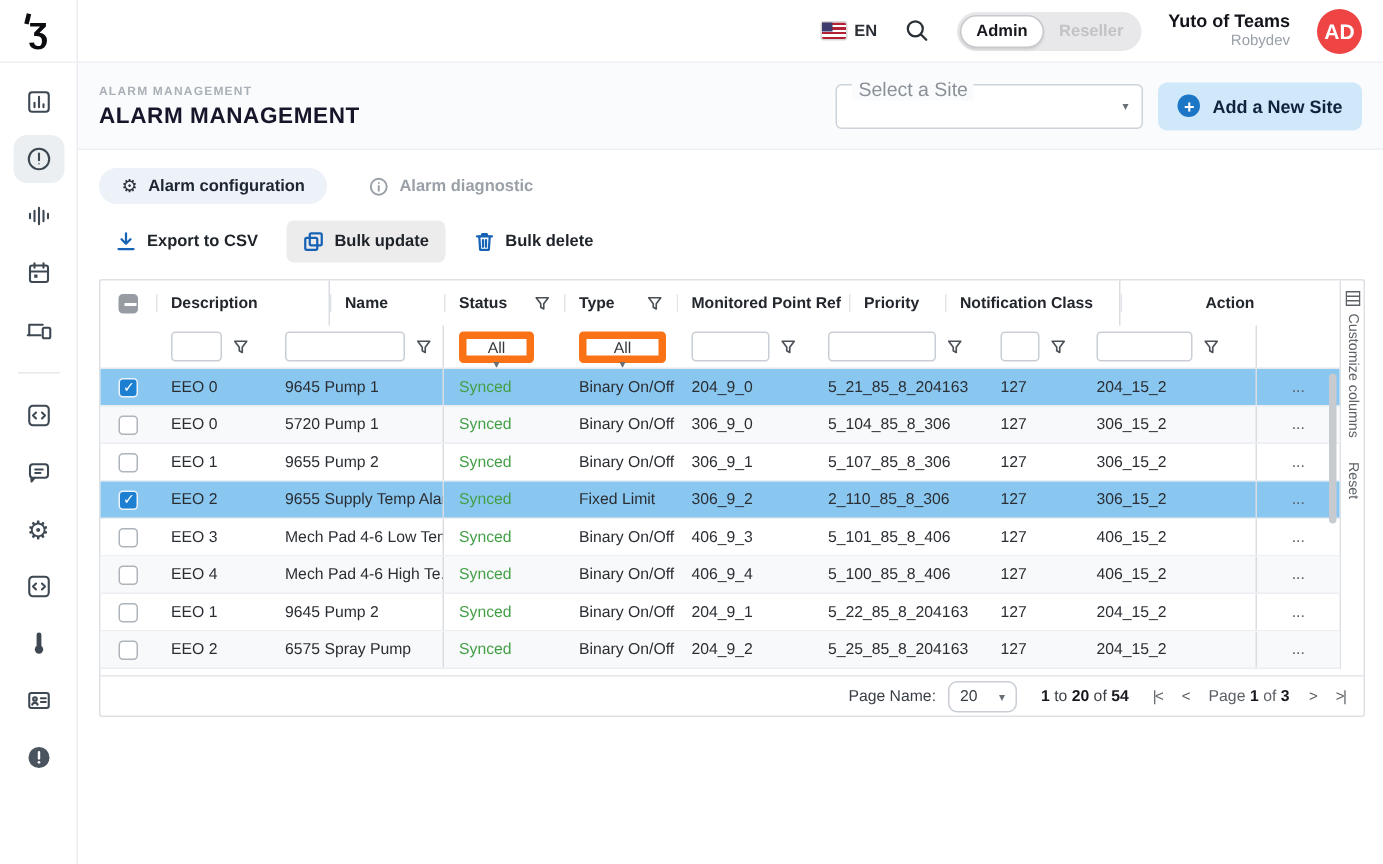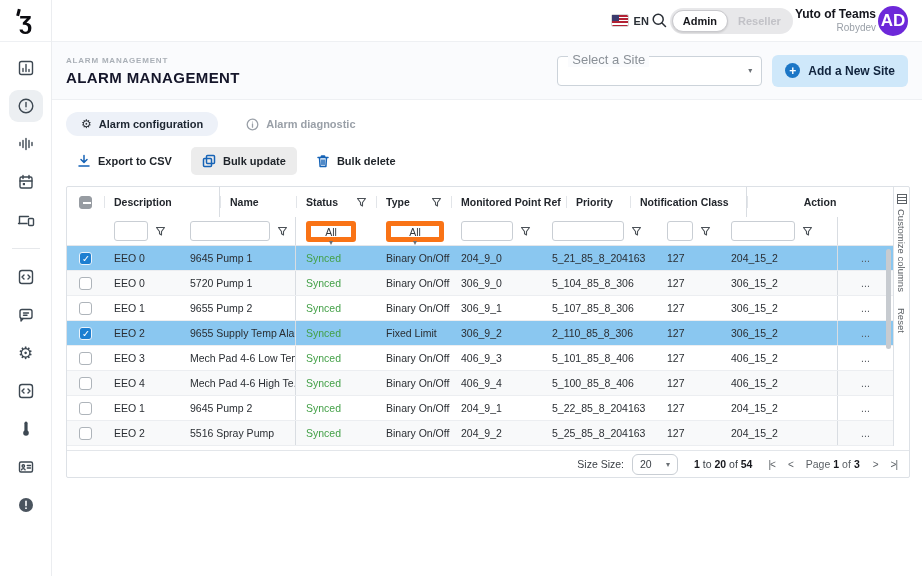--- a/index.html
+++ b/index.html
@@ -17,35 +17,35 @@
   .side-item { width:34px; height:32px; display:flex; align-items:center; justify-content:center;
     border-radius:9px; margin-bottom:6px; cursor:pointer; color:#3d4852; }
   .side-item.active { background:#eceff2; }
   .side-item svg { stroke:#3d4852; fill:none; stroke-width:1.4; stroke-linecap:round; stroke-linejoin:round; }
   .side-divider { width:28px; height:1px; background:#e6e8eb; margin:6px 0 12px; }
   .gear-glyph { font-size:17px; line-height:1; color:#3d4852; }
 
   
   .main { flex:1; display:flex; flex-direction:column; }
   .topbar { height:42px; border-bottom:1px solid #eef0f3; display:flex; align-items:center;
-    justify-content:flex-end; padding-right:14px; gap:2px; background:#fff; }
+    justify-content:flex-end; padding-right:14px; gap:18px; background:#fff; }
   .lang { display:flex; align-items:center; gap:6px; font-size:11px; font-weight:600; color:#2a2f36; cursor:pointer; }
   .flag { width:16px; height:11px; border-radius:1px; display:inline-block; position:relative;
     background:repeating-linear-gradient(#b22234 0 1.6px,#fff 1.6px 3.2px); outline:1px solid #d8d8d8; }
   .flag::after { content:""; position:absolute; left:0; top:0; width:7px; height:6px; background:#3c3b6e; }
   .search-btn { cursor:pointer; display:flex; }
   .role-toggle { background:#e8e8ea; border-radius:14px; height:26px; display:flex; align-items:center;
     padding:2px; cursor:pointer; }
   .role { font-size:11px; padding:0 10px; height:22px; display:flex; align-items:center; border-radius:11px; }
   .role.on { background:#fff; border:1px solid #c9c9cd; font-weight:700; color:#17181d; box-shadow:0 1px 2px rgba(0,0,0,.12); }
   .role.off { color:#c2c2c7; font-weight:700; }
   .user { text-align:right; line-height:1.25; }
   .user-name { font-size:12px; font-weight:800; color:#14151c; }
   .user-org { font-size:10px; color:#9aa0a8; }
-  .avatar { width:30px; height:30px; border-radius:50%; background:#6d28d9; color:#fff; font-size:17px;
+  .avatar { width:30px; height:30px; border-radius:50%; background:#ef4444; color:#fff; font-size:14px;
     font-weight:700; display:flex; align-items:center; justify-content:center; cursor:pointer; }
 
   
   .page-head { height:58px; background:#fafbfd; border-bottom:1px solid #eef0f3; display:flex;
     align-items:center; justify-content:space-between; padding:0 14px; }
   .breadcrumb { font-size:8px; letter-spacing:.8px; color:#aab0b7; font-weight:600; margin-bottom:4px; }
   .page-title { font-size:15px; font-weight:800; letter-spacing:.4px; color:#15162a; }
   .head-actions { display:flex; align-items:center; gap:10px; }
   .site-select { width:205px; height:30px; border:1px solid #ccd3da; border-radius:4px; background:#fff;
     position:relative; display:flex; align-items:center; justify-content:flex-end; padding-right:9px; cursor:pointer; }
@@ -485,21 +485,21 @@
     <div class="cell c-mpr">5_22_85_8_204163</div>
     <div class="cell c-pri">127</div>
     <div class="cell c-ncls">204_15_2</div>
     <div class="cell c-action">...</div>
   </div>
                 <div class="row">
     <div class="cell c-cb">
                     <span class="cb"></span>
                   </div>
     <div class="cell c-name">EEO 2</div>
-    <div class="cell c-desc">5516 Spray Pump</div>
+    <div class="cell c-desc">6575 Spray Pump</div>
     <div class="cell c-status">Synced</div>
     <div class="cell c-type">Binary On/Off</div>
     <div class="cell c-src">204_9_2</div>
     <div class="cell c-mpr">5_25_85_8_204163</div>
     <div class="cell c-pri">127</div>
     <div class="cell c-ncls">204_15_2</div>
     <div class="cell c-action">...</div>
   </div>
               </div>
 
@@ -513,21 +513,21 @@
                   <path d="M3.5 0.5v9 M6.5 0.5v9"></path>
                 </svg>
               <span>Customize columns</span>
             </div>
             <div class="strip-btn strip-reset">Reset</div>
           </div>
         </div>
 
         <div class="pagination">
           <div class="ps-wrap">
-            <span>Size Size:</span>
+            <span>Page Name:</span>
             <div class="ps-select">
               <span>20</span>
               <span class="caret">▾</span>
             </div>
           </div>
           <div class="range">
             <b>1</b> <span>to</span>
             <b>20</b> <span>of</span>
             <b>54</b>
           </div>

